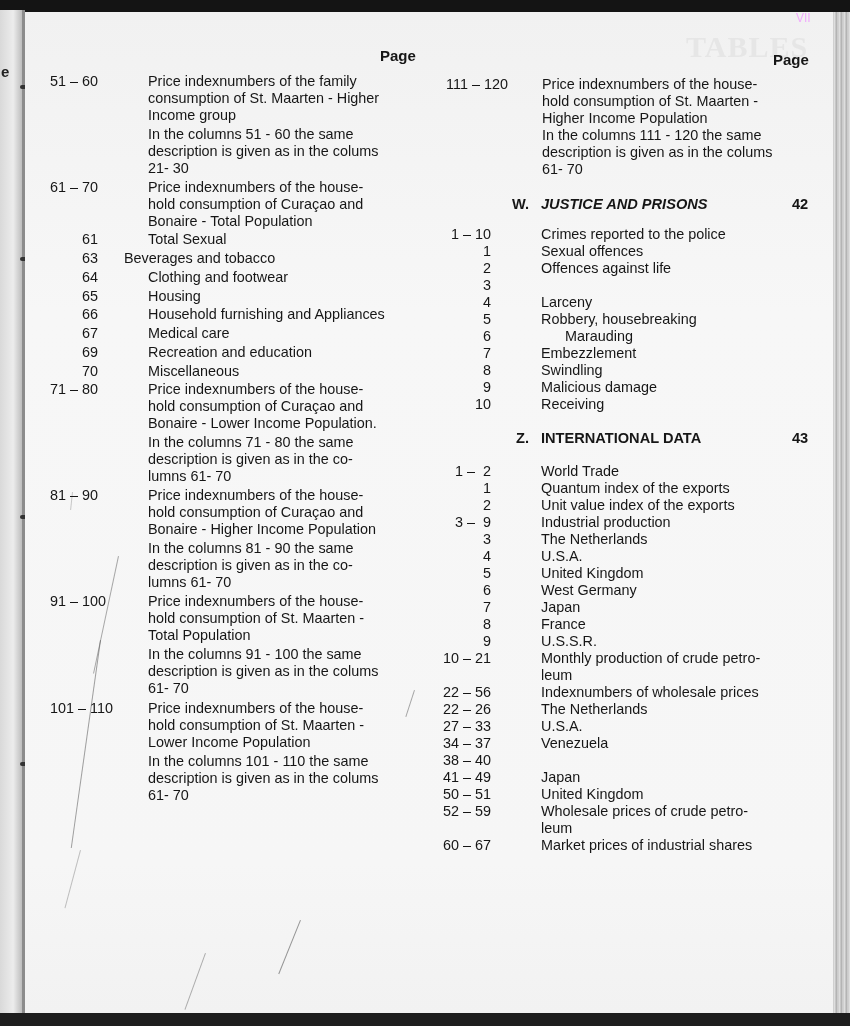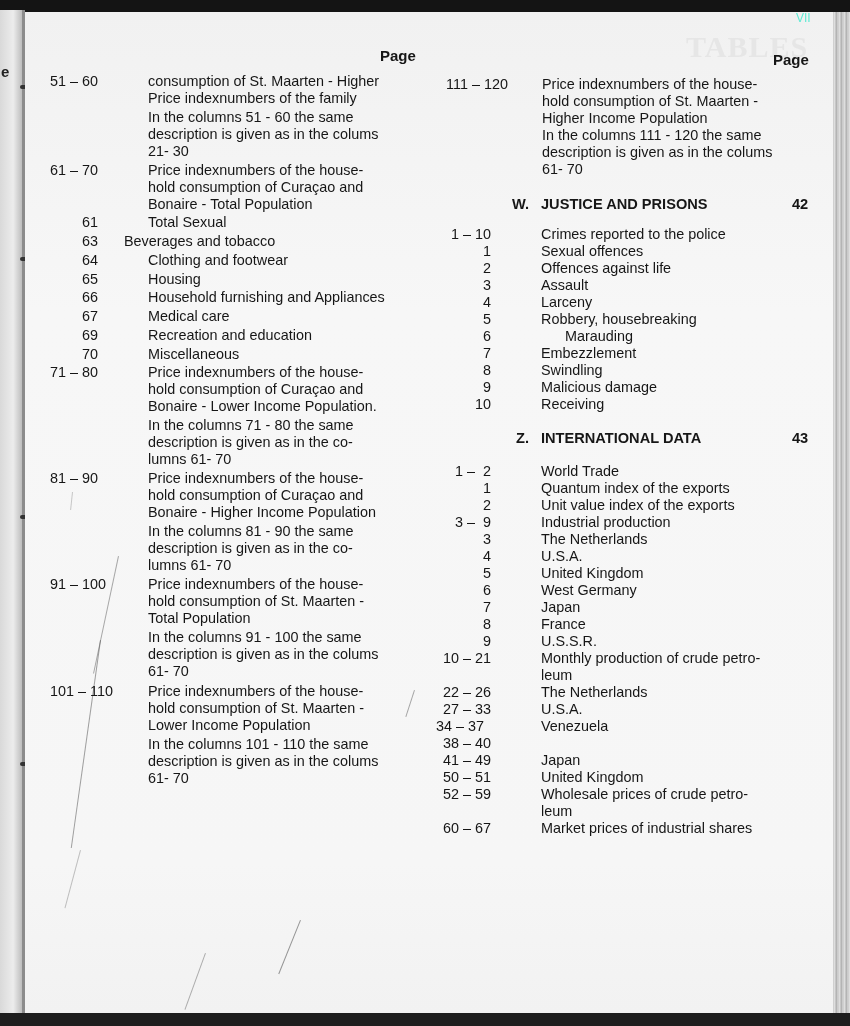--- a/index.html
+++ b/index.html
@@ -19,21 +19,21 @@
   .spine { position:absolute; left:22px; top:10px; width:3px; height:1006px; background:#8c8c8c; }
   .stitch { position:absolute; left:20px; width:8px; height:4px; background:#333; border-radius:2px; }
   .page {
     position:absolute; left:25px; top:12px; width:808px; height:1001px;
     background:linear-gradient(to bottom,#f1f1f1,#f7f7f7 30%,#f6f6f6 85%,#f2f2f2);
   }
   .right-edge {
     position:absolute; left:833px; top:12px; width:17px; height:1001px;
     background:repeating-linear-gradient(to right,#c9c9c9 0px,#e5e5e5 2px,#a8a8a8 3px,#d7d7d7 5px);
   }
-  .roman { position:absolute; left:796px; top:11px; font-size:12px; color:#5eead4; }
+  .roman { position:absolute; left:796px; top:11px; font-size:12px; color:#f0abfc; }
   .ghost-title {
     position:absolute; left:686px; top:30px; font-family:"Liberation Serif", serif;
     font-size:30px; font-weight:bold; color:#e6e6e6; letter-spacing:1px;
   }
   .page-head { position:absolute; font-size:15px; font-weight:bold; font-stretch:condensed; }
   .col { position:absolute; font-size:14.4px; line-height:17px; }
   .entry { display:flex; }
   .num { text-align:right; white-space:pre; flex:none; }
   .desc { flex:none; }
   .justify { text-align:justify; text-align-last:left; }
@@ -68,22 +68,23 @@
 <div class="roman">VII</div>
 <div class="ghost-title">TABLES</div>
 
 <div class="page-head" style="left:380px;top:47px">Page</div>
 <div class="page-head" style="left:773px;top:51px">Page</div>
 
 <div class="col" id="left-col" style="left:40px;top:73px;width:360px">
     <div class="entry" style="margin-bottom:1.7px">
       <div class="num" style="width:58px;text-align:left;padding-left:10px;box-sizing:border-box;width:108px">51 – 60</div>
       <div class="desc" style="width:237px;margin-left:0px">
+        <div class="justify">Price indexnumbers of the family</div>
         <div class="justify">consumption of St. Maarten - Higher</div>
-        <div class="justify">Price indexnumbers of the family</div>
+        <div>Income group</div>
         <div style="margin-top:2px">
           <div class="justify">In the columns 51 - 60 the same</div>
           <div class="justify">description is given as in the colums</div>
           <div>21- 30</div>
         </div>
       </div>
     </div>
     <div class="entry" style="margin-bottom:1.7px">
       <div class="num" style="width:58px;text-align:left;padding-left:10px;box-sizing:border-box;width:108px">61 – 70</div>
       <div class="desc" style="width:237px;margin-left:0px">
@@ -201,21 +202,21 @@
         <div class="justify">Price indexnumbers of the house-</div>
         <div class="justify">hold consumption of St. Maarten -</div>
         <div>Higher Income Population</div>
         <div class="justify">In the columns 111 - 120 the same</div>
         <div class="justify">description is given as in the colums</div>
         <div>61- 70</div>
       </div>
     </div>
     <div class="section" style="margin-top:18px;margin-bottom:13px">
       <span style="width: 93px; text-align: right; padding-right: 0px; display: inline-block; box-sizing: border-box;">W.</span>
-      <span style="margin-left: 0px; width: 251px; display: inline-block; padding-left: 12px;">JUSTICE AND PRISONS</span>
+      <span style="margin-left: 0px; width: 251px; display: inline-block; padding-left: 12px; font-style: italic;">JUSTICE AND PRISONS</span>
       <span style="display:inline-block">42</span>
     </div>
     <div class="entry">
       <div class="num" style="width:55px;text-align:right">1 – 10</div>
       <div class="desc" style="width:237px;margin-left:50px">
         <div>Crimes reported to the police</div>
       </div>
     </div>
     <div class="entry">
       <div class="num" style="width:55px;text-align:right">1</div>
@@ -224,23 +225,20 @@
       </div>
     </div>
     <div class="entry">
       <div class="num" style="width:55px;text-align:right">2</div>
       <div class="desc" style="width:237px;margin-left:50px">
         <div>Offences against life</div>
       </div>
     </div>
     <div class="entry">
       <div class="num" style="width:55px;text-align:right">3</div>
-      <div class="desc" style="width:237px;margin-left:50px">
-        <div>Assault</div>
-      </div>
     </div>
     <div class="entry">
       <div class="num" style="width:55px;text-align:right">4</div>
       <div class="desc" style="width:237px;margin-left:50px">
         <div>Larceny</div>
       </div>
     </div>
     <div class="entry">
       <div class="num" style="width:55px;text-align:right">5</div>
       <div class="desc" style="width:237px;margin-left:50px">
@@ -349,33 +347,39 @@
       </div>
     </div>
     <div class="entry">
       <div class="num" style="width:55px;text-align:right">10 – 21</div>
       <div class="desc" style="width:237px;margin-left:50px">
         <div class="justify">Monthly production of crude petro-</div>
         <div>leum</div>
       </div>
     </div>
     <div class="entry">
+      <div class="num" style="width:55px;text-align:right">22 – 56</div>
+      <div class="desc" style="width:237px;margin-left:50px">
+        <div>Indexnumbers of wholesale prices</div>
+      </div>
+    </div>
+    <div class="entry">
       <div class="num" style="width:55px;text-align:right">22 – 26</div>
       <div class="desc" style="width:237px;margin-left:50px">
         <div>The Netherlands</div>
       </div>
     </div>
     <div class="entry">
       <div class="num" style="width:55px;text-align:right">27 – 33</div>
       <div class="desc" style="width:237px;margin-left:50px">
         <div>U.S.A.</div>
       </div>
     </div>
     <div class="entry">
-      <div class="num" style="width:55px;text-align:left">34 – 37</div>
+      <div class="num" style="width:55px;text-align:right">34 – 37</div>
       <div class="desc" style="width:237px;margin-left:50px">
         <div>Venezuela</div>
       </div>
     </div>
     <div class="entry">
       <div class="num" style="width:55px;text-align:right">38 – 40</div>
     </div>
     <div class="entry">
       <div class="num" style="width:55px;text-align:right">41 – 49</div>
       <div class="desc" style="width:237px;margin-left:50px">

